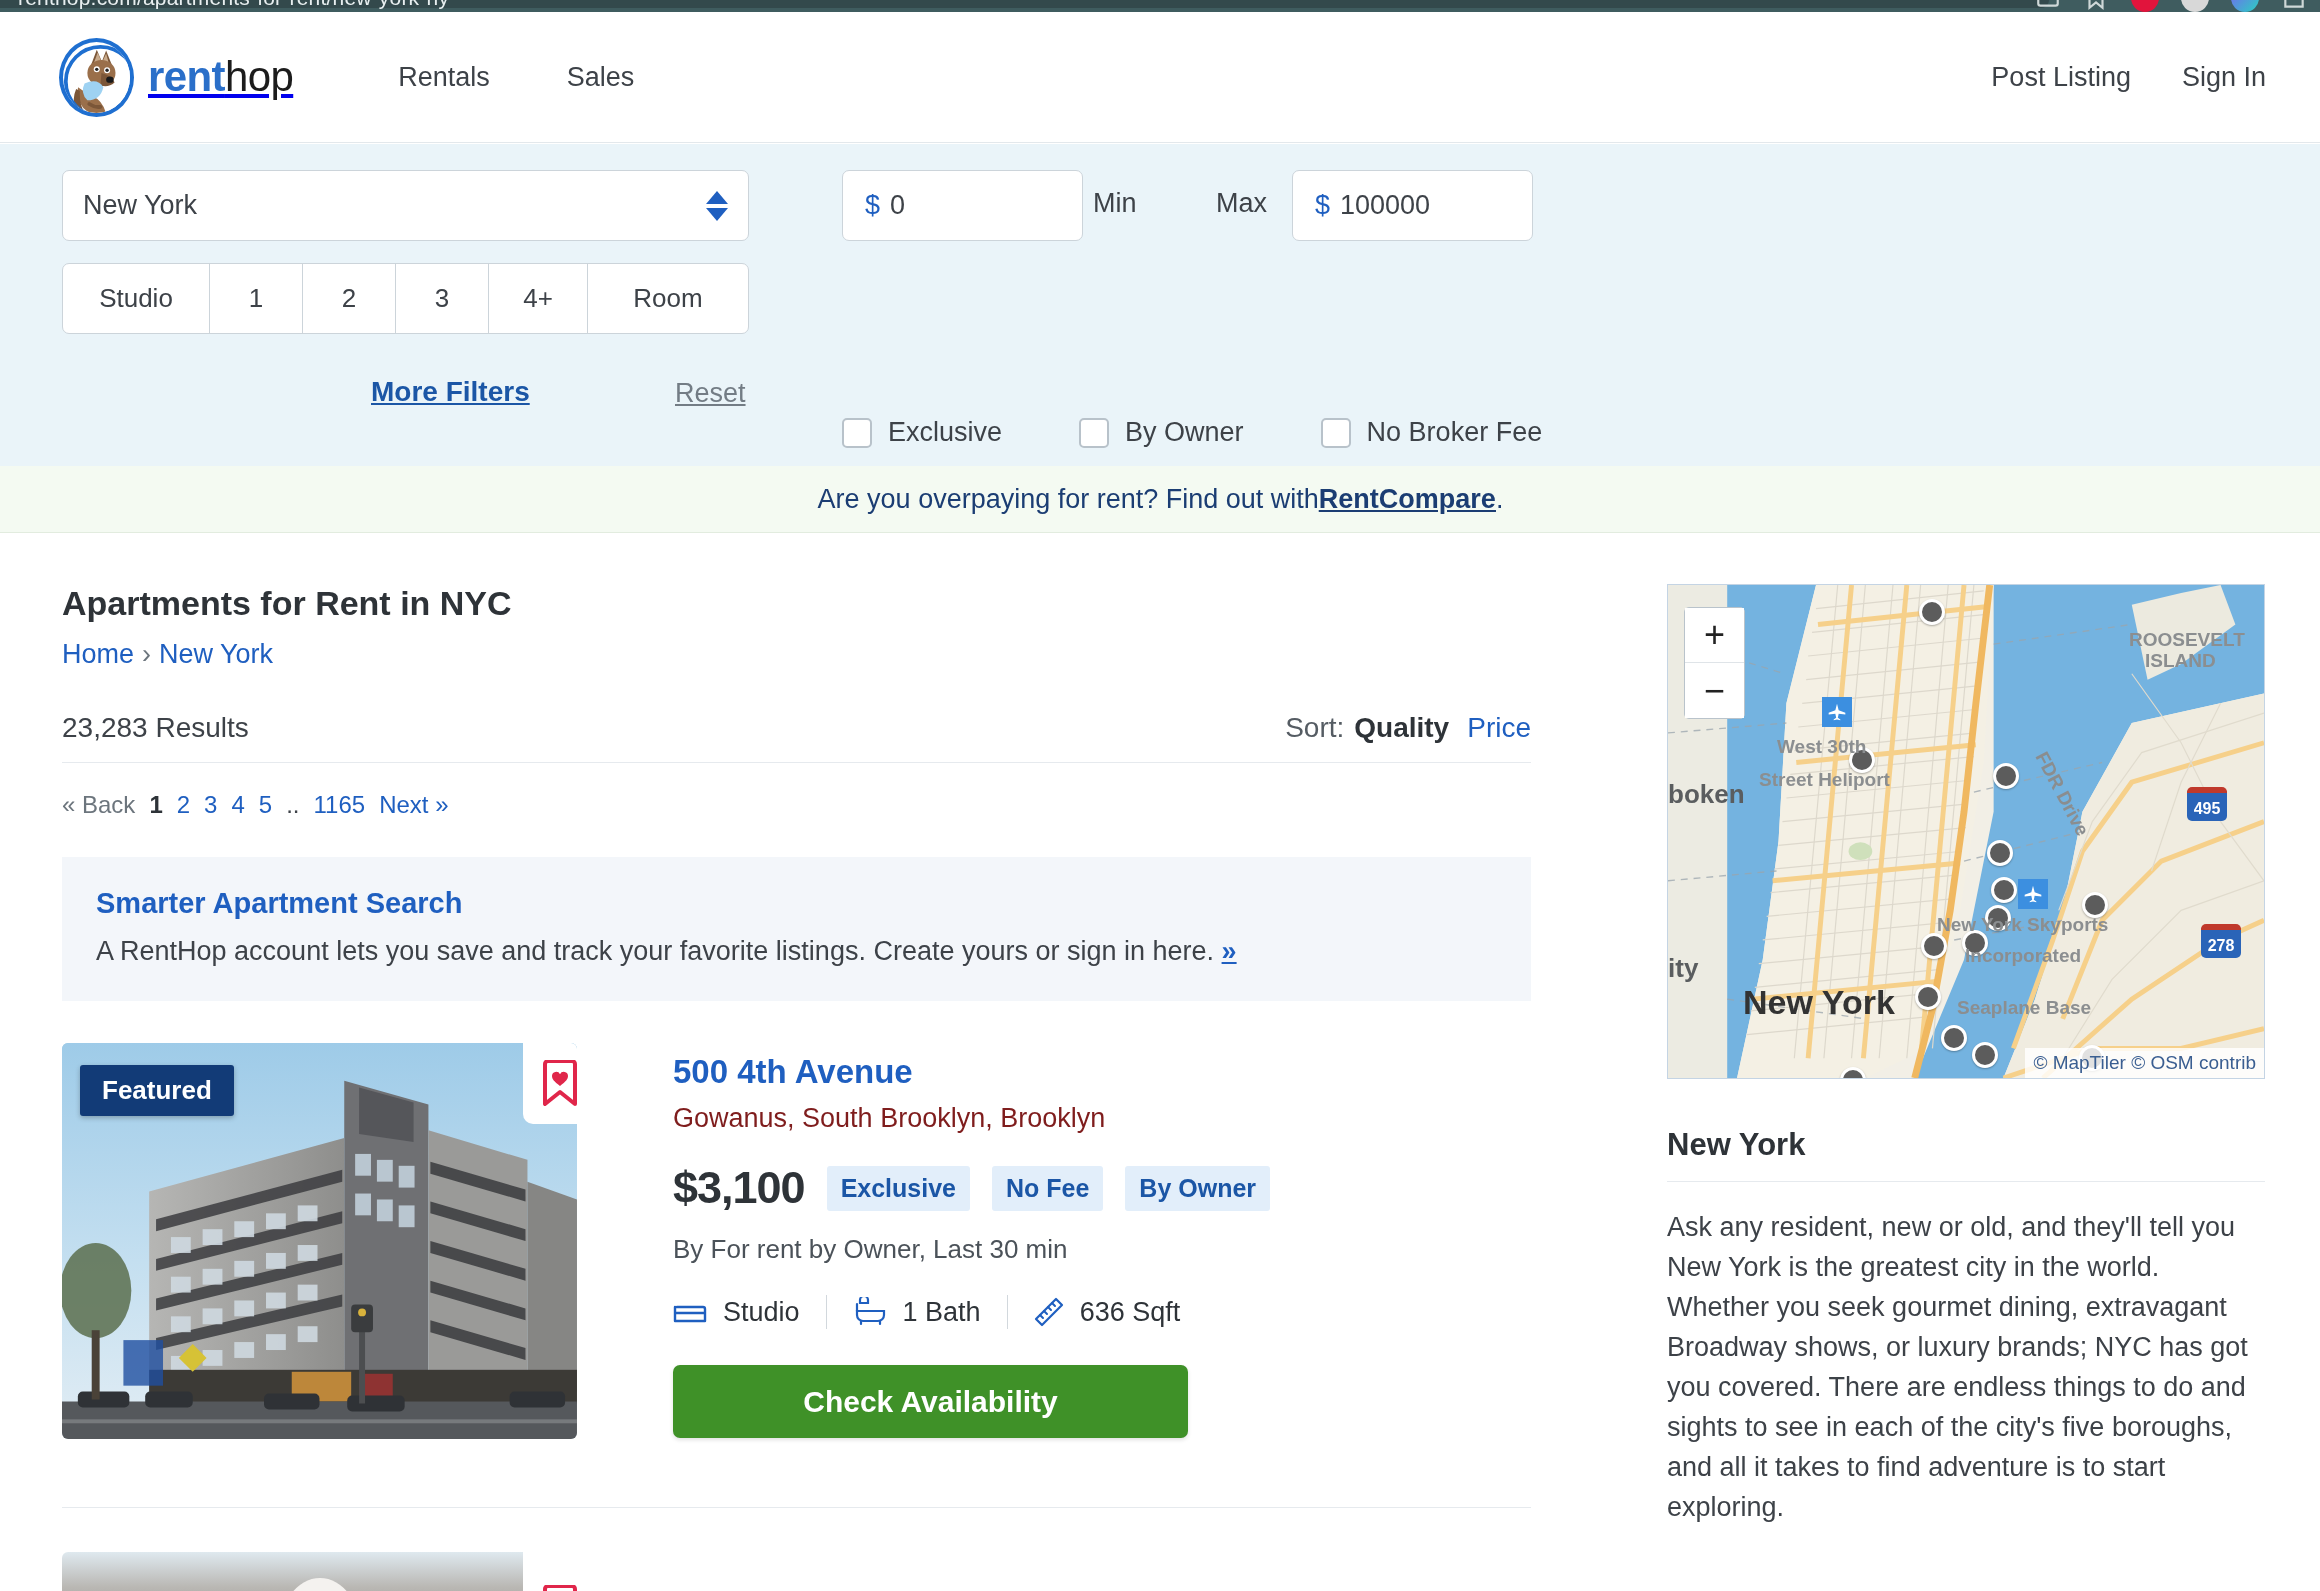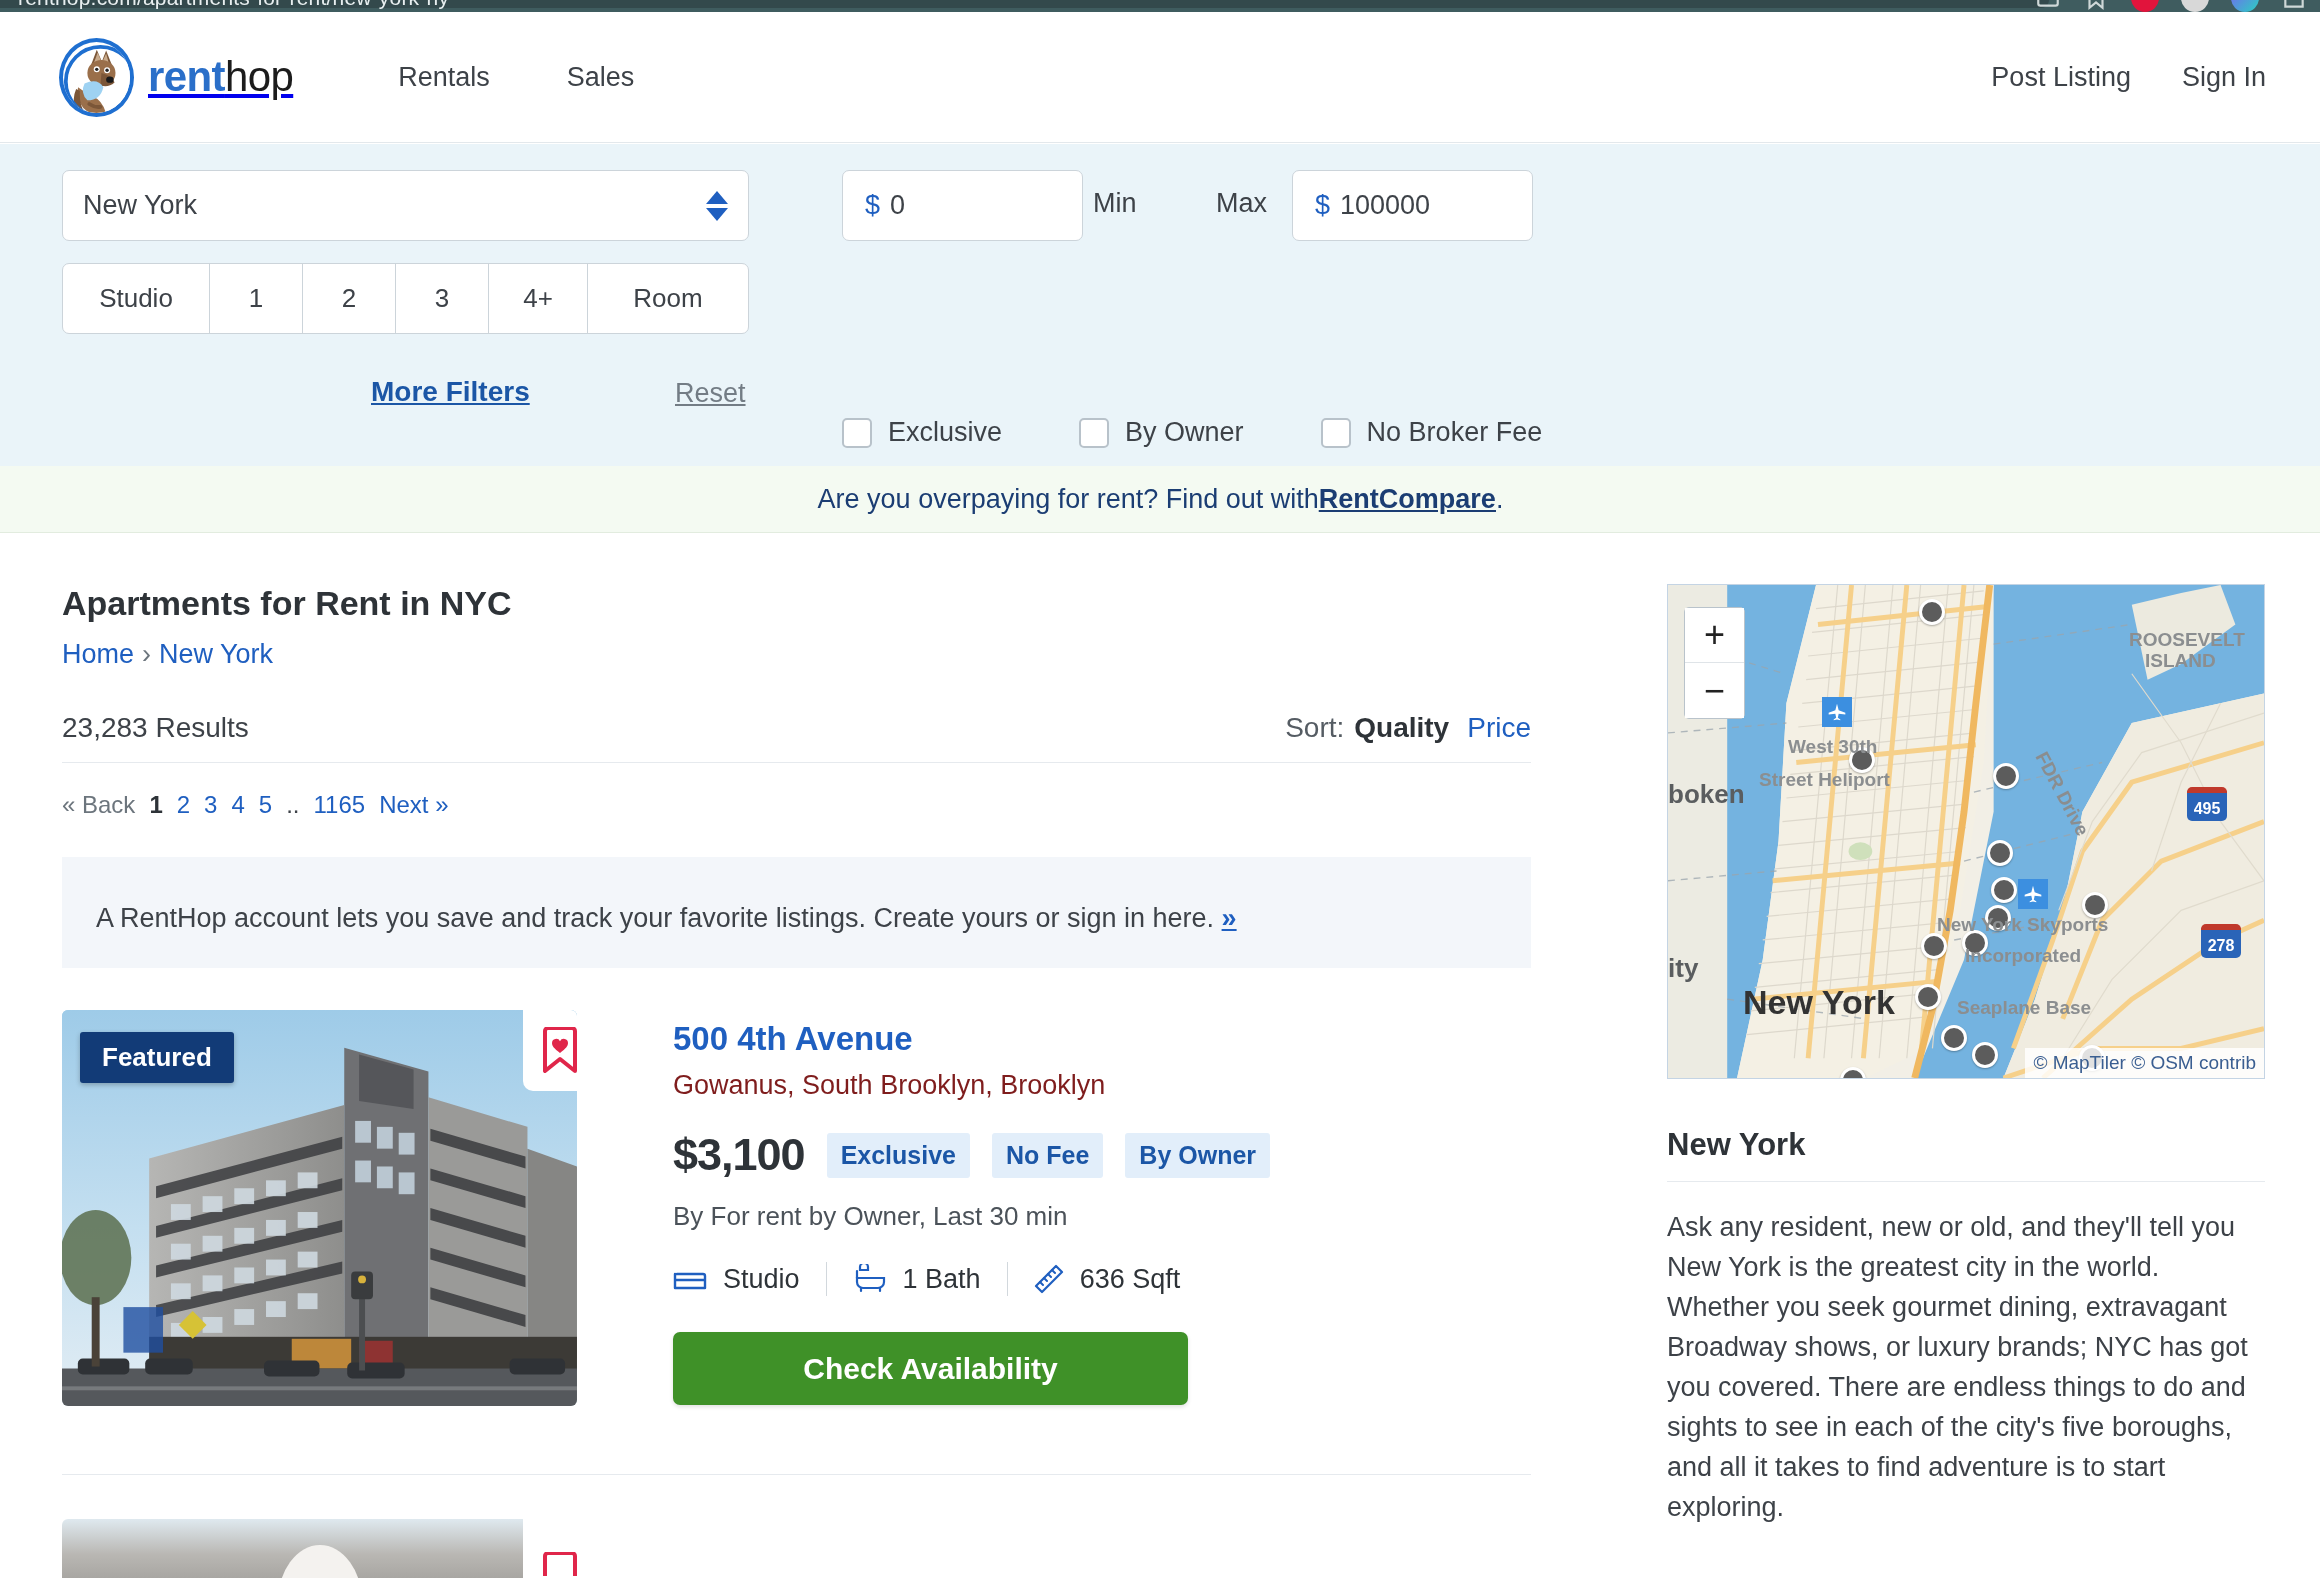--- a/index.html
+++ b/index.html
@@ -365,20 +365,21 @@
       <span class="pg">2</span>
       <span class="pg">3</span>
       <span class="pg">4</span>
       <span class="pg">5</span>
       <span class="dots">..</span>
       <span class="pg">1165</span>
       <span class="pg">Next »</span>
     </div>
 
     <div class="promo-box">
+      <h3>Smarter Apartment Search</h3>
       <p><span>A RentHop account lets you save and track your favorite listings. Create yours or sign in here.</span> <a href="#" class="arr">»</a></p>
     </div>
 
     <div class="listing">
       <div class="photo">
         <svg class="bldg" viewBox="0 0 520 400" preserveAspectRatio="none">
           <defs>
             <linearGradient id="sky" x1="0" y1="0" x2="0" y2="1">
               <stop offset="0" stop-color="#9ecbe8"></stop>
                 <stop offset="0.55" stop-color="#c4dff0"></stop>
@@ -648,21 +649,21 @@
       <div class="pin" style="left:294px; top:345px;"></div>
       <div class="pin" style="left:247px; top:399px;"></div>
       <div class="pin" style="left:273px; top:440px;"></div>
       <div class="pin" style="left:304px; top:457px;"></div>
       <div class="pin" style="left:414px; top:307px;"></div>
       <div class="pin" style="left:411px; top:460px;"></div>
       <div class="pin" style="left:172px; top:482px;"></div>
 
       <div class="maplbl" style="left:461px; top:44px;">ROOSEVELT</div>
       <div class="maplbl" style="left:477px; top:65px;">ISLAND</div>
-      <div class="maplbl" style="left:120px; top:151px;">West 30th</div>
+      <div class="maplbl" style="left:109px; top:151px;">West 30th</div>
       <div class="maplbl" style="left:91px; top:184px;">Street Heliport</div>
       <div class="maplbl" style="left:0px; top:194px; font-size:26px; color:#5a5d5f;">boken</div>
       <div class="maplbl" style="left:348px; top:198px; transform:rotate(62deg); color:#8a8d8f;">FDR Drive</div>
       <div class="maplbl" style="left:269px; top:329px;">New York Skyports</div>
       <div class="maplbl" style="left:297px; top:360px;">Incorporated</div>
       <div class="maplbl" style="left:289px; top:412px;">Seaplane Base</div>
       <div class="maplbl" style="left:0px; top:368px; font-size:26px; color:#5a5d5f;">ity</div>
       <div class="maplbl big" style="left:75px; top:398px;">New York</div>
 
       <div class="map-attr">© MapTiler © OSM contrib</div>

